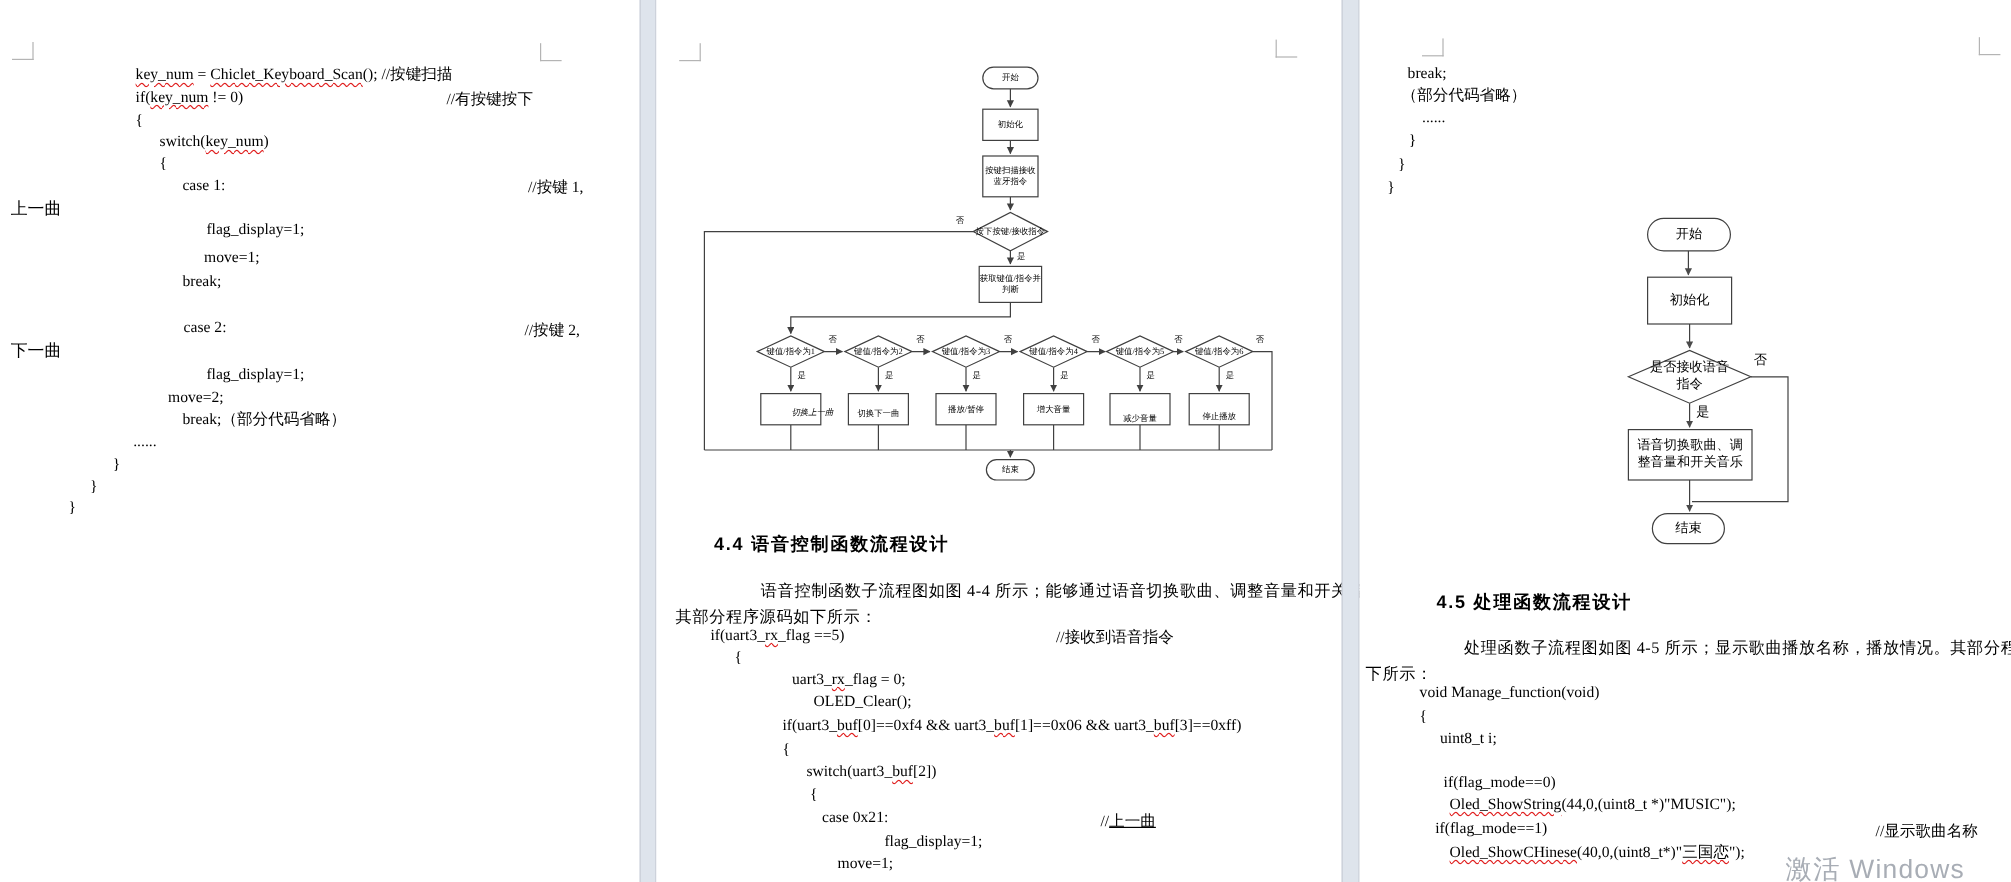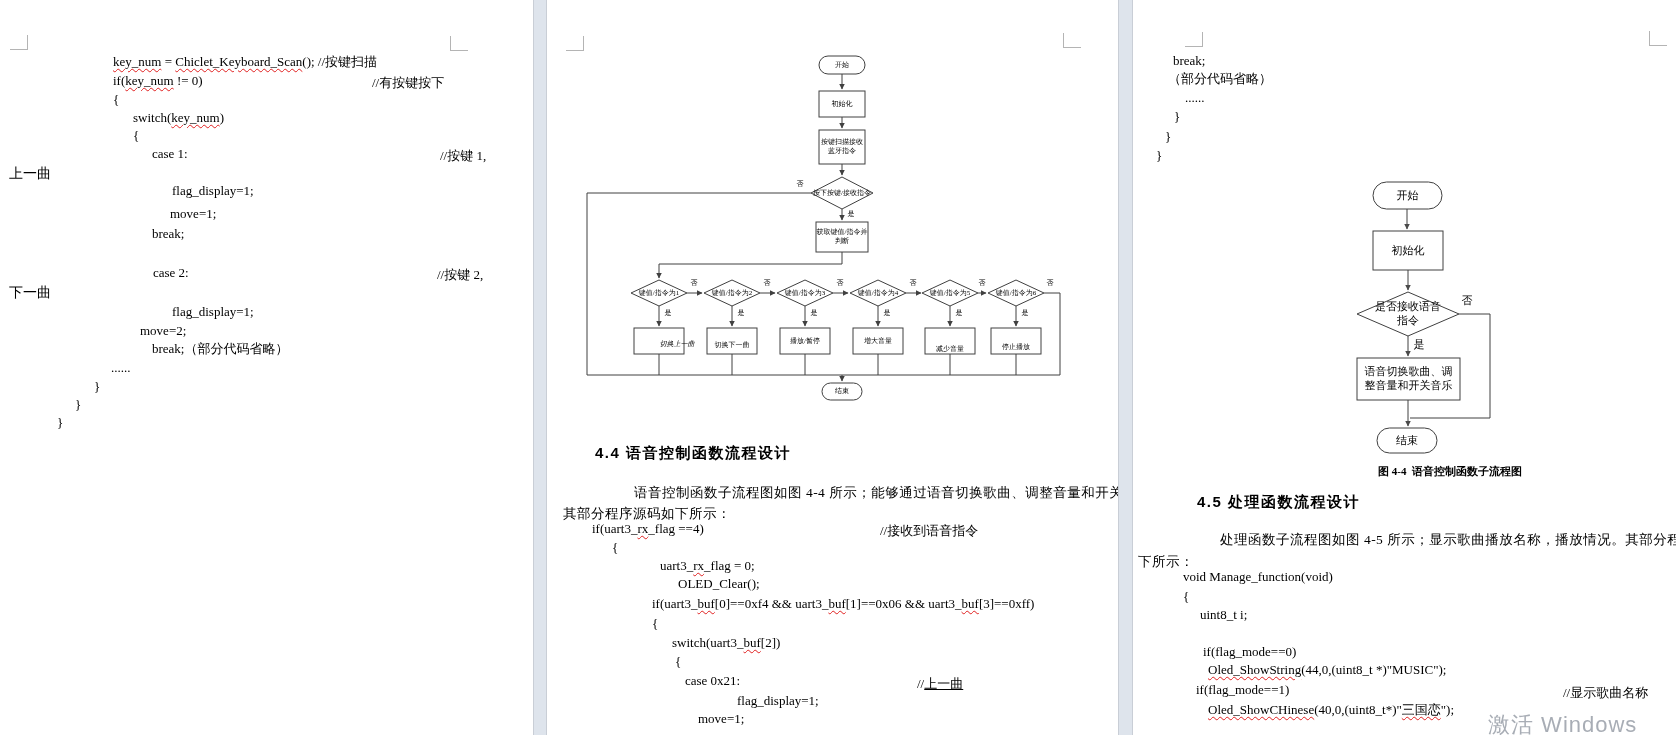--- a/index.html
+++ b/index.html
@@ -151,21 +151,21 @@
     <div class="fl f1" style="left:306px;top:328px;width:50px;height:26px;">增大音量</div>
     <div class="fl f1" style="left:378px;top:328px;width:50px;height:42px;">减少音量</div>
     <div class="fl f1" style="left:444px;top:328px;width:50px;height:38px;">停止播放</div>
     <div class="fl f1" style="left:275px;top:383px;width:40px;height:17px;">结束</div>
 
 
     <div class="hd" style="left:48px;top:444px;">4.4 语音控制函数流程设计</div>
     <div class="para" style="left:87px;top:484px;">语音控制函数子流程图如图 4-4 所示；能够通过语音切换歌曲、调整音量和开关音乐。</div>
     <div class="para" style="left:16px;top:505px;">其部分程序源码如下所示：</div>
 
-    <div class="code" style="left:45px;top:522px;"><span>if(uart3_</span><span class="sq">rx</span><span>_flag ==4)</span></div>
+    <div class="code" style="left:45px;top:522px;"><span>if(uart3_</span><span class="sq">rx</span><span>_flag ==5)</span></div>
     <div class="cmt" style="left:333px;top:522px;"><span>//接收到语音指令</span></div>
     <div class="code" style="left:65px;top:541px;"><span>{</span></div>
     <div class="code" style="left:113px;top:559px;"><span>uart3_</span><span class="sq">rx</span><span>_flag = 0;</span></div>
     <div class="code" style="left:131px;top:577px;"><span>OLED_Clear();</span></div>
     <div class="code" style="left:105px;top:597px;"><span>if(uart3_</span><span class="sq">buf</span><span>[0]==0xf4 &amp;&amp; uart3_</span><span class="sq">buf</span><span>[1]==0x06 &amp;&amp; uart3_</span><span class="sq">buf</span><span>[3]==0xff)</span></div>
     <div class="code" style="left:105px;top:617px;"><span>{</span></div>
     <div class="code" style="left:125px;top:636px;"><span>switch(uart3_</span><span class="sq">buf</span><span>[2])</span></div>
     <div class="code" style="left:128px;top:655px;"><span>{</span></div>
     <div class="code" style="left:138px;top:674px;text-align:center;"><span>case 0x21:</span></div>
     <div class="cmt" style="left:370px;top:675px;"><span>//</span><span class="ul">上一曲</span></div>
@@ -205,21 +205,20 @@
     </svg>
 
     <div class="fl f2" style="left:240px;top:182px;width:69px;height:27px;">开始</div>
     <div class="fl f2" style="left:240px;top:231px;width:70px;height:39px;">初始化</div>
     <div class="fl f2" style="left:242px;top:296px;width:66px;height:36px;">是否接收语音指令</div>
     <div class="fl f2" style="left:326px;top:294px;width:16px;height:14px;">否</div>
     <div class="fl f2" style="left:278px;top:338px;width:16px;height:14px;">是</div>
     <div class="fl f2" style="left:227px;top:359px;width:97px;height:40px;">语音切换歌曲、调整音量和开关音乐</div>
     <div class="fl f2" style="left:244px;top:428px;width:60px;height:25px;">结束</div>
 
-    <div class="cap" style="left:117px;top:464px;width:400px;">图 4-4  语音控制函数子流程图</div>
 
     <div class="hd" style="left:64px;top:493px;">4.5 处理函数流程设计</div>
     <div class="para" style="left:87px;top:531px;">处理函数子流程图如图 4-5 所示；显示歌曲播放名称，播放情况。其部分程序源码如</div>
     <div class="para" style="left:5px;top:553px;">下所示：</div>
 
     <div class="code" style="left:50px;top:570px;"><span>void Manage_function(void)</span></div>
     <div class="code" style="left:50px;top:590px;"><span>{</span></div>
     <div class="code" style="left:67px;top:608px;"><span>uint8_t i;</span></div>
     <div class="code" style="left:70px;top:645px;"><span>if(flag_mode==0)</span></div>
     <div class="code" style="left:75px;top:663px;"><span class="sq">Oled_ShowString</span><span>(44,0,(uint8_t *)"MUSIC");</span></div>

